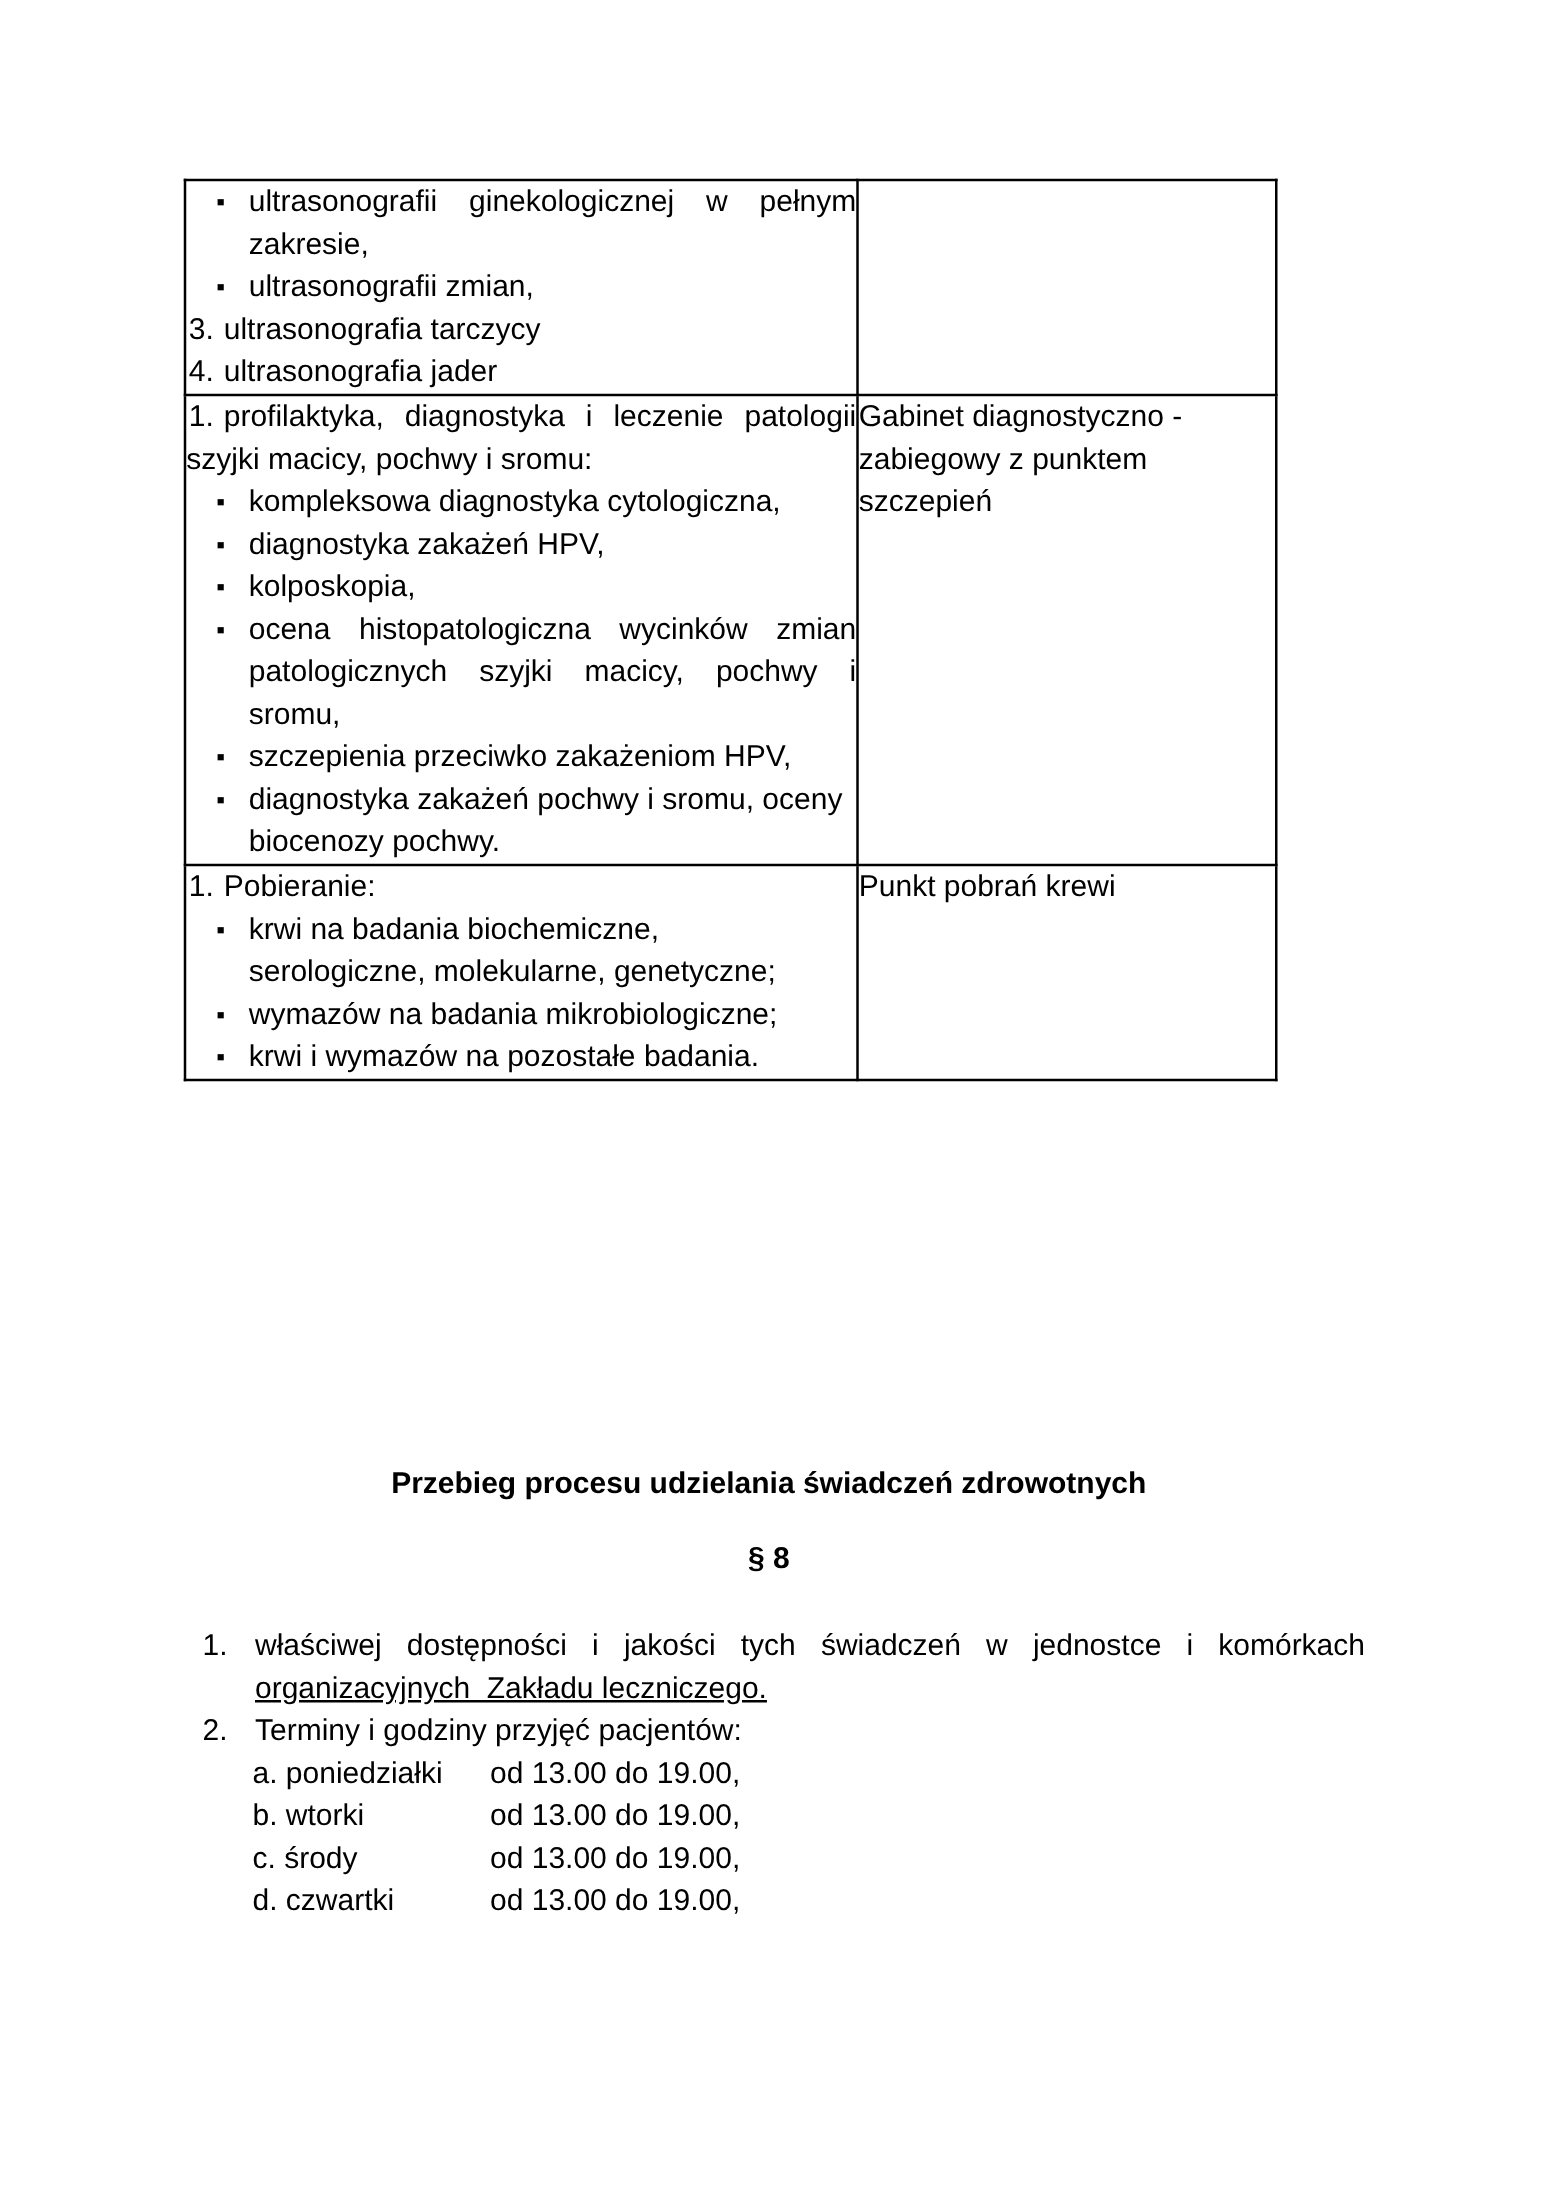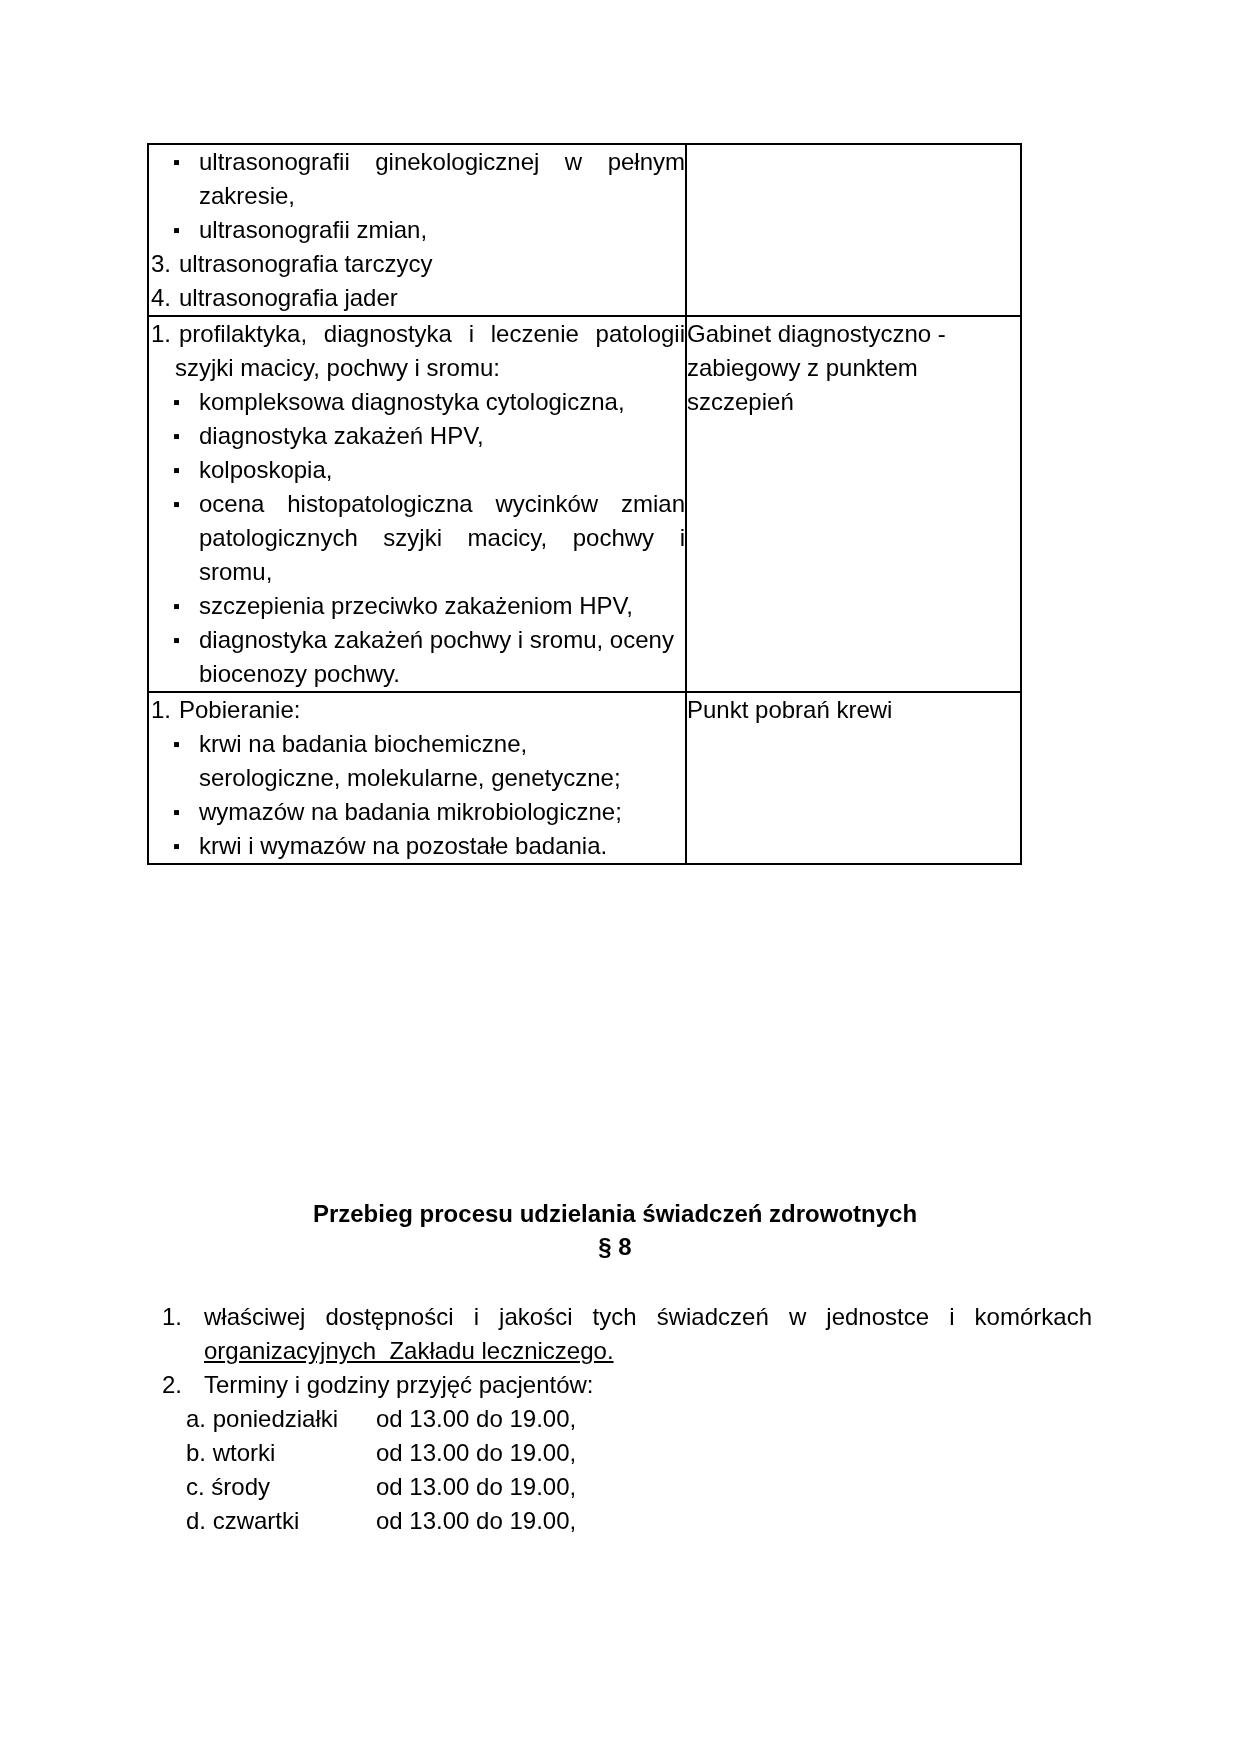--- a/index.html
+++ b/index.html
@@ -17,32 +17,32 @@
   td.r3L { padding-top:52px; }
   td.R  { text-align:left; }
   td.r2R { padding-top:98px; }
   td.r3R { padding-top:37px;margin-top:20px; }
 
   .ln { position:relative; }
   .m { position:absolute; top:0; }
   .mn { left:2px; }
   .mb { left:24px; font-size:20px; }
   .li-n  { padding-left:30px; }
-  .ind-n { padding-left:26px; }
+  .ind-n { }
   .li-b, .ind-b { padding-left:50px; }
   .jl { text-align:justify; text-align-last:justify; }
   .pw { white-space:pre-wrap;text-decoration:underline; }
 
-  .h1 { position:absolute; top:1197px; left:60px; width:1110px; text-align:center; font-weight:bold; }
+  .h1 { position:absolute; top:1170px; left:60px; width:1110px; text-align:center; font-weight:bold; }
   .h2 { position:absolute; top:1230px; left:60px; width:1110px; text-align:center; font-weight:bold; }
 
   .mainlist { position:absolute; left:162px; top:1300px; width:930px; }
   .pli { position:relative; padding-left:42px; }
   .pn { left:0; }
-  .sched { margin-left:24px; }
+  .sched { margin-left:40px; }
   .srow { display:flex; }
   .slabel { flex:0 0 190px; width:190px; }
 </style>
 </head>
 <body>
 
 <div class="page">
 
   <table class="svc">
     <colgroup>

